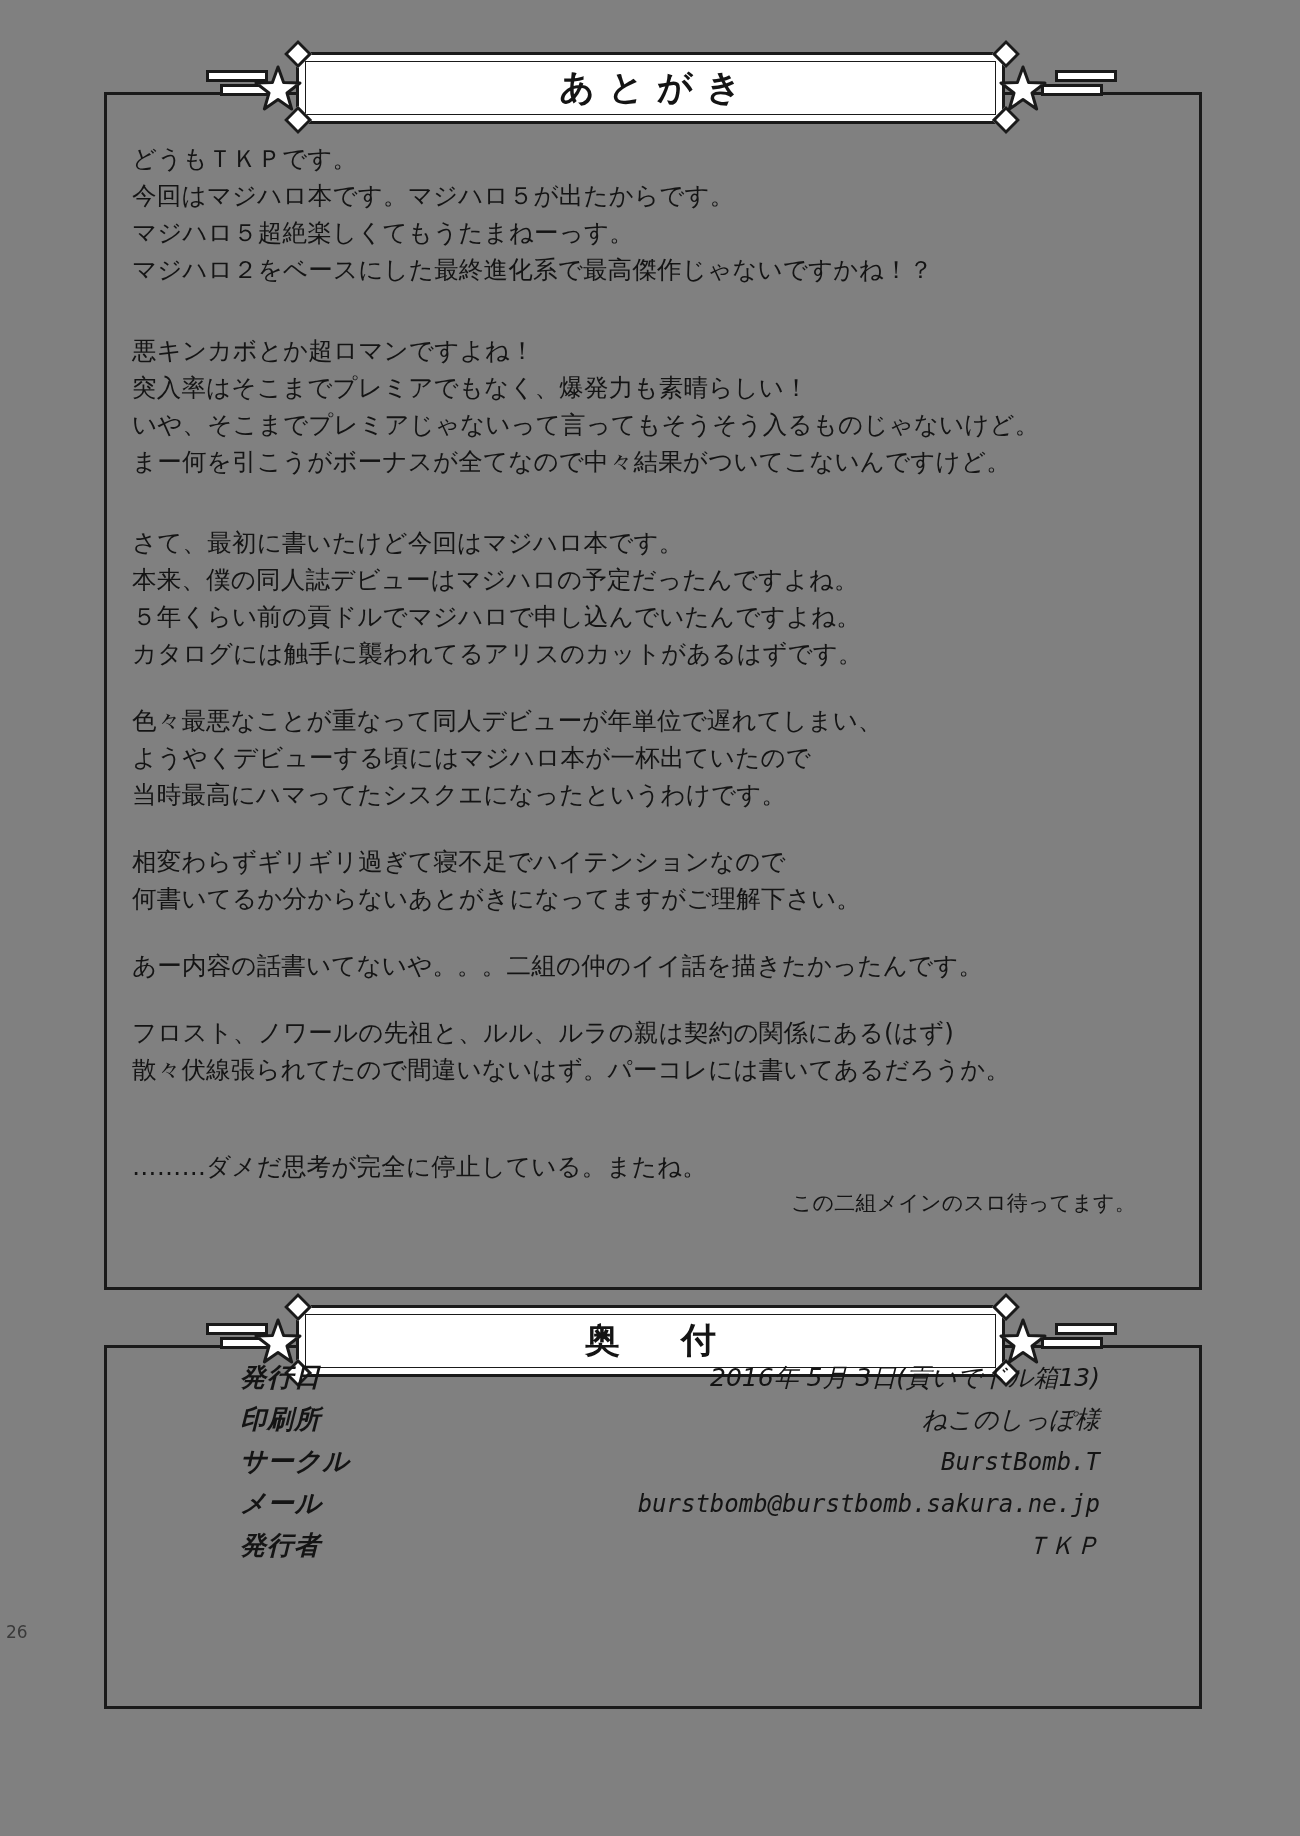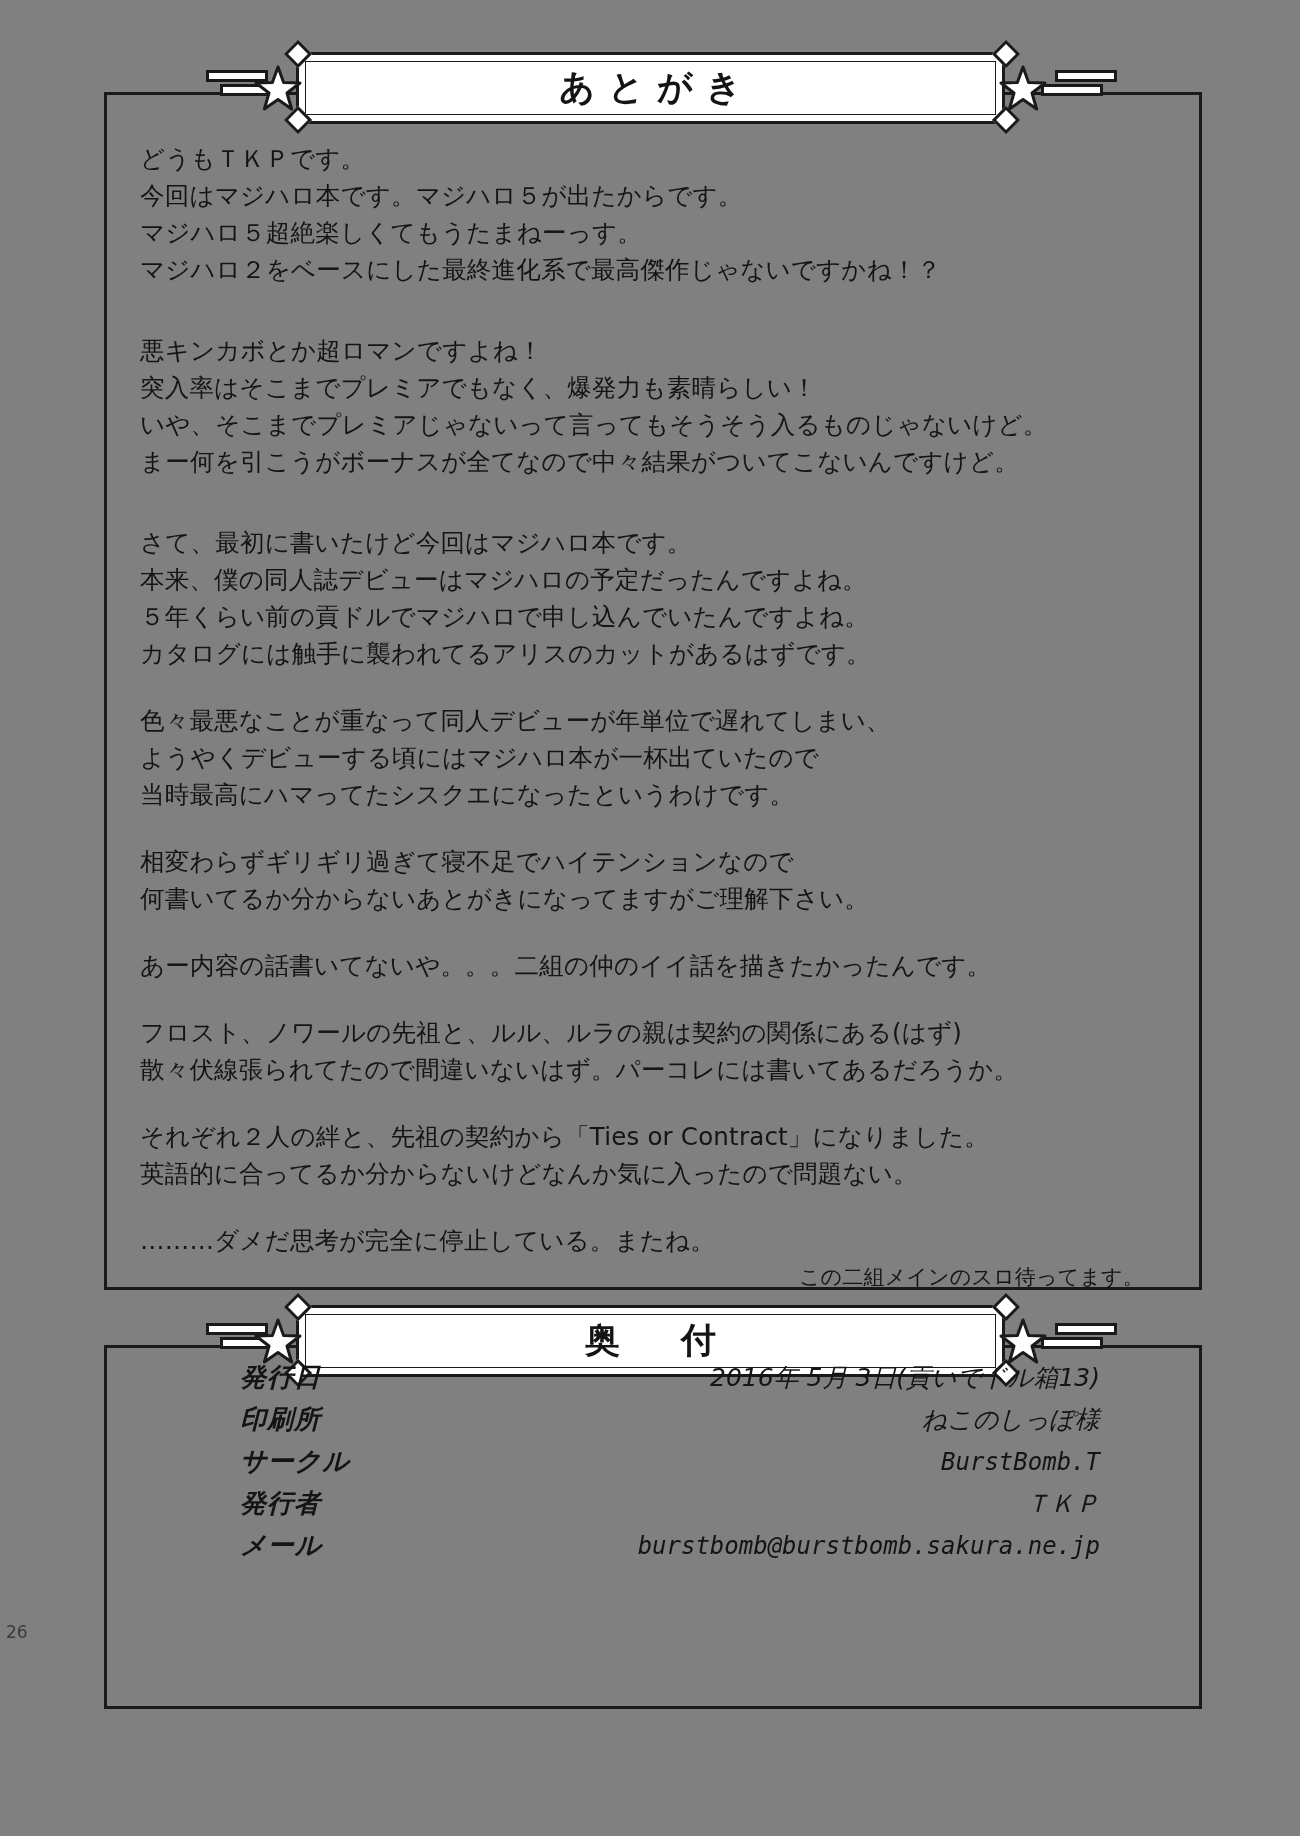--- a/index.html
+++ b/index.html
@@ -135,21 +135,21 @@
   .wl { left: -22px; top: 18px; width: 96px; }
   .wl .bar1 { left: 0;  top: 0;  width: 62px; }
   .wl .bar2 { left: 14px; top: 14px; width: 62px; }
   .wr { left: 793px; top: 18px; width: 96px; }
   .wr .bar1 { left: 34px; top: 0;  width: 62px; }
   .wr .bar2 { left: 20px; top: 14px; width: 62px; }
 
   
   .afterword-body {
     position: absolute;
-    left: 140px;
+    left: 132px;
     top: 140px;
     width: 1020px;
     font-family: "DejaVu Sans", sans-serif;
     font-size: 24.5px;
     color: #141414;
     line-height: 37px;
     letter-spacing: 0.2px;
   }
   .afterword-body p {
     margin: 0;
@@ -252,22 +252,20 @@
 当時最高にハマってたシスクエになったというわけです。</p>
     <div class="para-gap-md"></div>
     <p>相変わらずギリギリ過ぎて寝不足でハイテンションなので
 何書いてるか分からないあとがきになってますがご理解下さい。</p>
     <div class="para-gap-md"></div>
     <p>あー内容の話書いてないや。。。二組の仲のイイ話を描きたかったんです。</p>
     <div class="para-gap-md"></div>
     <p>フロスト、ノワールの先祖と、ルル、ルラの親は契約の関係にある(はず)
 散々伏線張られてたので間違いないはず。パーコレには書いてあるだろうか。</p>
     <div class="para-gap-md"></div>
-    <p>それぞれ２人の絆と、先祖の契約から「Ties or Contract」になりました。
-英語的に合ってるか分からないけどなんか気に入ったので問題ない。</p>
     <div class="para-gap-md"></div>
     <p>………ダメだ思考が完全に停止している。またね。</p>
     <p class="signoff">この二組メインのスロ待ってます。</p>
   </div>
 
   <div class="panel" id="colophon-panel"></div>
 
   <div class="banner" id="colophon-banner">
     <div class="wing wl">
       <div class="bar bar1"></div>
@@ -298,22 +296,22 @@
     </div>
     <div class="colophon-row">
       <div class="colophon-label">印刷所</div>
       <div class="colophon-value jp">ねこのしっぽ様</div>
     </div>
     <div class="colophon-row">
       <div class="colophon-label">サークル</div>
       <div class="colophon-value">BurstBomb.T</div>
     </div>
     <div class="colophon-row">
+      <div class="colophon-label">メール</div>
+      <div class="colophon-value">burstbomb@burstbomb.sakura.ne.jp</div>
+    </div>
+    <div class="colophon-row">
       <div class="colophon-label">発行者</div>
       <div class="colophon-value jp">ＴＫＰ</div>
     </div>
-    <div class="colophon-row">
-      <div class="colophon-label">メール</div>
-      <div class="colophon-value">burstbomb@burstbomb.sakura.ne.jp</div>
-    </div>
   </div>
 
 </div>
 
 </body></html>

